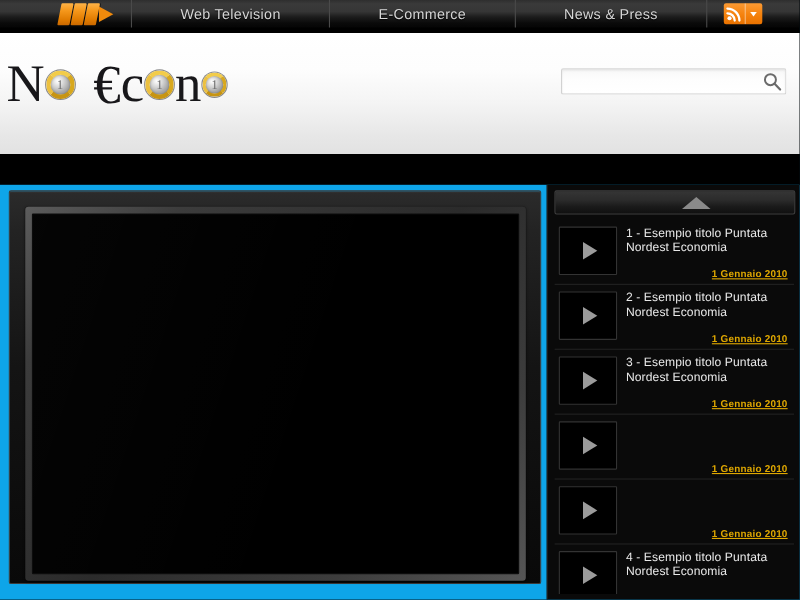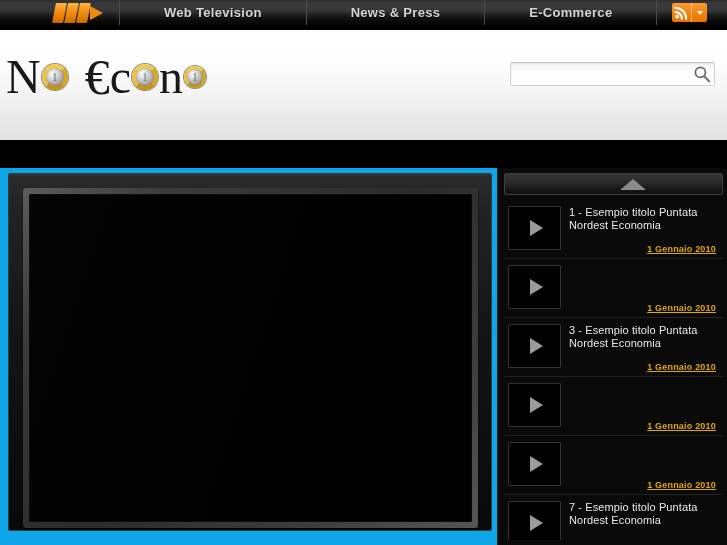--- a/index.html
+++ b/index.html
@@ -23,21 +23,20 @@
   #topnav {
     position: absolute;
     top: 0; left: 0;
     width: 727px;
     height: 25px;
     background: linear-gradient(to bottom,
         #2e2e2e 0%, #3a3a3a 14%, #363636 42%,
         #1c1c1c 62%, #0a0a0a 84%, #050505 100%);
     display: flex;
     align-items: stretch;
-    font-weight: bold;
   }
 
   .nav-spacer-left { width: 40px; flex: 0 0 40px; }
 
   .nav-logo-cell {
     flex: 0 0 80px;
     display: flex;
     align-items: center;
     justify-content: center;
     border-right: 1px solid #4a4a4a;
@@ -380,24 +379,24 @@
         <span class="blade b2"></span>
         <span class="blade b3"></span>
         <span class="lens"></span>
       </span>
     </div>
 
     <div class="nav-item">
       <span>Web Television</span>
     </div>
     <div class="nav-item">
+      <span>E-Commerce</span>
+    </div>
+    <div class="nav-item">
       <span>News &amp; Press</span>
-    </div>
-    <div class="nav-item">
-      <span>E-Commerce</span>
     </div>
 
     <div class="nav-rss-cell">
       <div class="rss-btn">
         <span class="rss-wave">
           <svg width="19" height="19" viewBox="0 0 19 19">
             <circle cx="5.2" cy="13.6" r="1.9" fill="#ffffff"></circle>
             <path d="M3.3 9.1a6.6 6.6 0 0 1 6.6 6.6" stroke="#ffffff" stroke-width="2.1" fill="none" stroke-linecap="round"></path>
             <path d="M3.3 4.8a10.9 10.9 0 0 1 10.9 10.9" stroke="#ffffff" stroke-width="2.1" fill="none" stroke-linecap="round"></path>
           </svg>
@@ -460,20 +459,21 @@
             <div class="pl-title">1 - Esempio titolo Puntata Nordest Economia</div>
             <div class="pl-date">1 Gennaio 2010</div>
           </div>
         </div>
 
         <div class="pl-item">
           <div class="pl-thumb">
             <span class="play-tri"></span>
           </div>
           <div class="pl-body">
+            <div class="pl-title">2 - Esempio titolo Puntata Nordest Economia</div>
             <div class="pl-date">1 Gennaio 2010</div>
           </div>
         </div>
 
         <div class="pl-item">
           <div class="pl-thumb">
             <span class="play-tri"></span>
           </div>
           <div class="pl-body">
             <div class="pl-title">3 - Esempio titolo Puntata Nordest Economia</div>
@@ -497,21 +497,21 @@
           <div class="pl-body">
             <div class="pl-date">1 Gennaio 2010</div>
           </div>
         </div>
 
         <div class="pl-item">
           <div class="pl-thumb">
             <span class="play-tri"></span>
           </div>
           <div class="pl-body">
-            <div class="pl-title">7 - Esempio titolo Puntata Nordest Economia</div>
+            <div class="pl-title">4 - Esempio titolo Puntata Nordest Economia</div>
             <div class="pl-date">1 Gennaio 2010</div>
           </div>
         </div>
 
       </div>
 
       <div class="pl-scroll-btn" id="pl-bottom-btn">
         <span class="pl-ghost-text">empio</span>
         <span class="arrow-dn"></span>
       </div>

